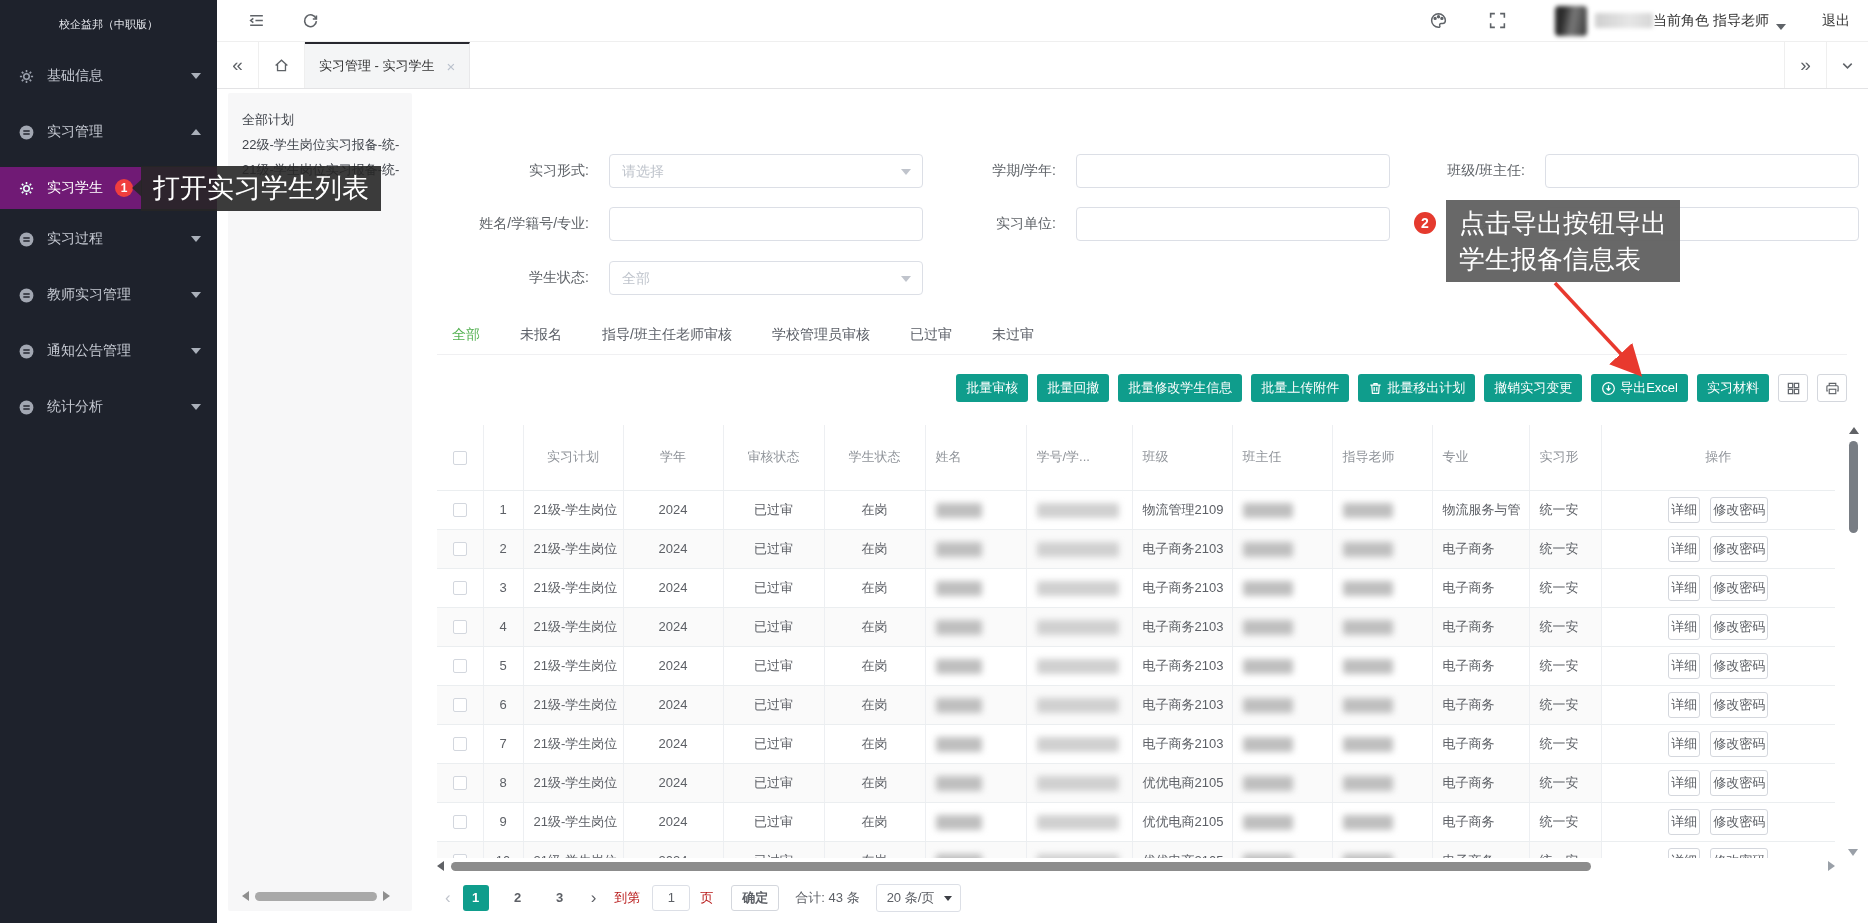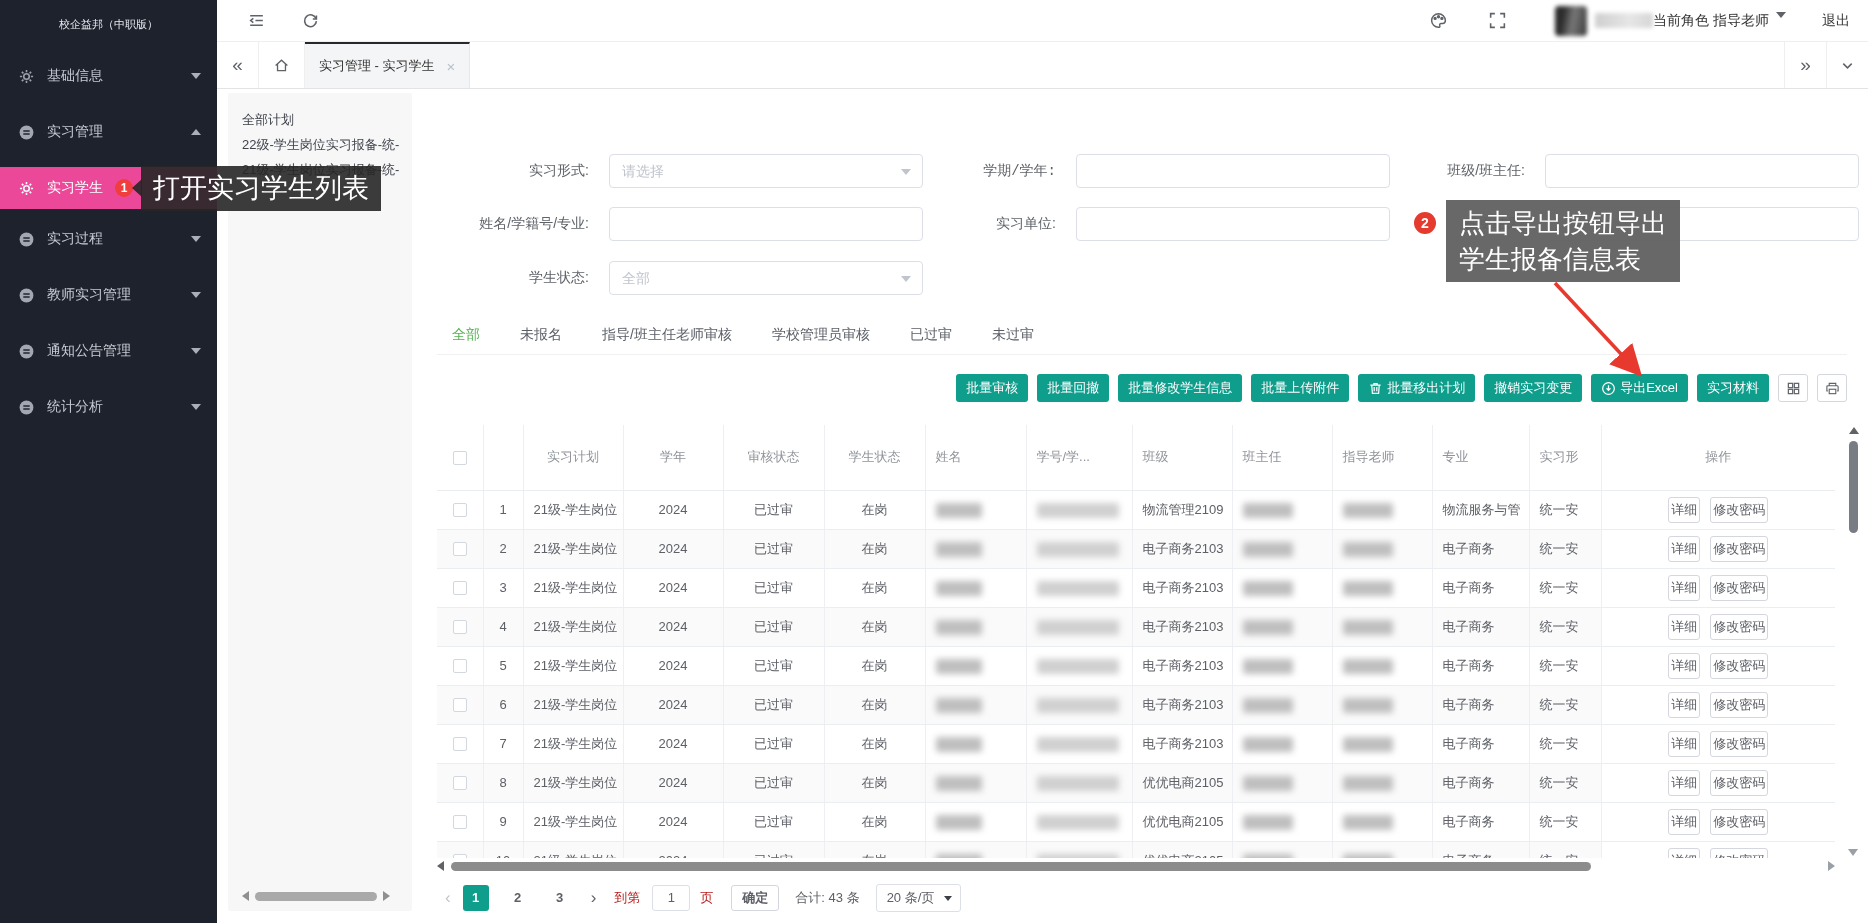--- a/index.html
+++ b/index.html
@@ -8,37 +8,37 @@
        font-family:"Liberation Sans","DejaVu Sans",sans-serif;color:#333;font-size:14px}
   svg{display:block}
   
   .sidebar{position:absolute;left:0;top:0;width:217px;height:100%;background:#1e222c;z-index:5}
   .sb-title{height:48px;line-height:48px;text-align:center;color:#e9ebf0;font-size:11px}
   .s-item{position:relative;height:56px;display:flex;align-items:center;padding:0 16px 0 18px;
           color:#c6cad3;font-size:14px;cursor:pointer}
   .s-item .icn{width:17px;height:17px;margin-right:12px;color:#9aa0ac;flex:none}
   .s-item .lbl{white-space:nowrap}
   .s-item .sp{flex:1}
-  .s-item.active{height:42px;margin:7px 0 2px;background:#ec4899;color:#fff}
+  .s-item.active{height:42px;margin:7px 0 2px;background:#701a75;color:#fff}
   .s-item.active .icn{color:#e9fffb}
   .chev{width:0;height:0;border-left:5px solid transparent;border-right:5px solid transparent}
   .chev.down{border-top:6px solid #aab0ba}
   .chev.up{border-bottom:6px solid #aab0ba}
   .nbadge{min-width:18px;height:18px;border-radius:9px;background:#f03e3e;color:#fff;font-size:12px;
           line-height:18px;text-align:center;margin-left:12px;padding:0 4px;font-weight:700}
   
   .topbar{position:absolute;left:217px;top:0;right:0;height:42px;border-bottom:1px solid #efefef;
           display:flex;align-items:center;background:#fff;padding-left:30px}
   .tb-icn{width:19px;height:19px;color:#5f6368;cursor:pointer}
   .gap35{margin-left:35px}.mla{margin-left:auto}
   .av-blur{width:32px;height:30px;border-radius:4px;margin-left:48px;
            background:linear-gradient(100deg,#2c2c2c 25%,#787878 55%,#3a3a3a);filter:blur(2px)}
   .nm-blur{width:58px;height:15px;margin-left:8px;border-radius:2px;
            background:linear-gradient(90deg,#cfcfcf,#e6e6e6 60%,#d6d6d6);filter:blur(2px)}
-  .role{color:#333;display:flex;align-items:flex-start;cursor:pointer;white-space:nowrap}
+  .role{color:#333;display:flex;align-items:flex-end;cursor:pointer;white-space:nowrap}
   .role .caret{width:0;height:0;border-left:5px solid transparent;border-right:5px solid transparent;
                border-top:6px solid #5f6368;margin-left:7px}
   .logout{margin-left:36px;margin-right:18px;cursor:pointer;white-space:nowrap}
   
   .tabbar{position:absolute;left:217px;top:42px;right:0;height:47px;border-bottom:1px solid #e3e3e5;
           display:flex;align-items:stretch;background:#fff}
   .tb-btn{width:42px;display:flex;align-items:center;justify-content:center;color:#5f6368;
           font-size:19px;border-right:1px solid #efefef;cursor:pointer}
   .tb-btn.hm{width:46px}
   .pagetab{display:flex;align-items:center;gap:12px;padding:0 14px;background:#f4f5f6;
@@ -307,21 +307,21 @@
   </div>
 
   <div class="main">
     <div id="formRows">
         <div class="f-row" style="top: 66px;">
           <span class="f-label" style="width: 150px;">实习形式:</span>
           <span class="f-ctrl">
             <span class="ph">请选择</span>
             <span class="scaret"></span>
           </span>
-          <span class="f-label" style="width: 143px; font-family: Liberation Mono, monospace;">学期/学年:</span>
+          <span class="f-label" style="width: 143px;">学期/学年:</span>
           <span class="f-ctrl"></span>
           <span class="f-label" style="width: 145px;">班级/班主任:</span>
           <span class="f-ctrl"></span>
         </div>
         <div class="f-row" style="top: 119px;">
           <span class="f-label" style="width: 150px;">姓名/学籍号/专业:</span>
           <span class="f-ctrl"></span>
           <span class="f-label" style="width: 143px;">实习单位:</span>
           <span class="f-ctrl"></span>
           <span class="f-label" style="width: 145px;">变更结果:</span>

